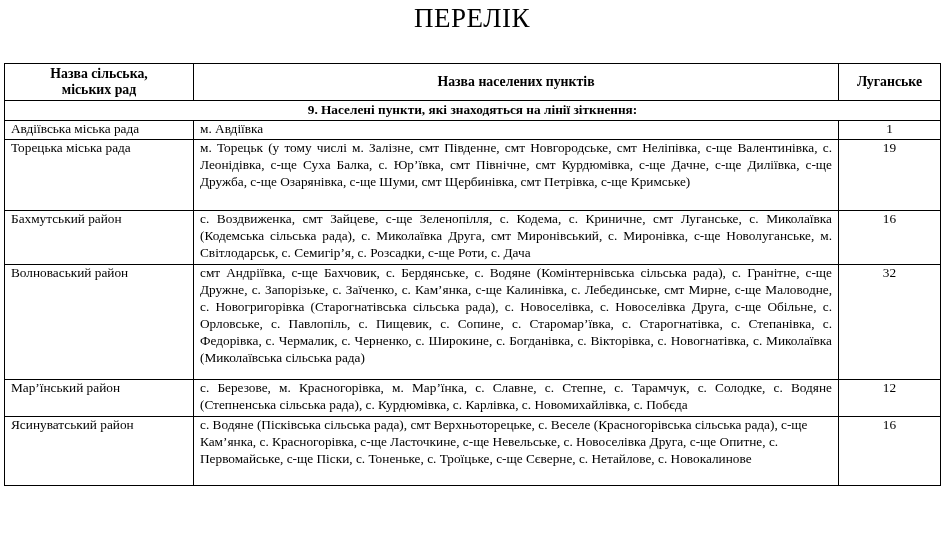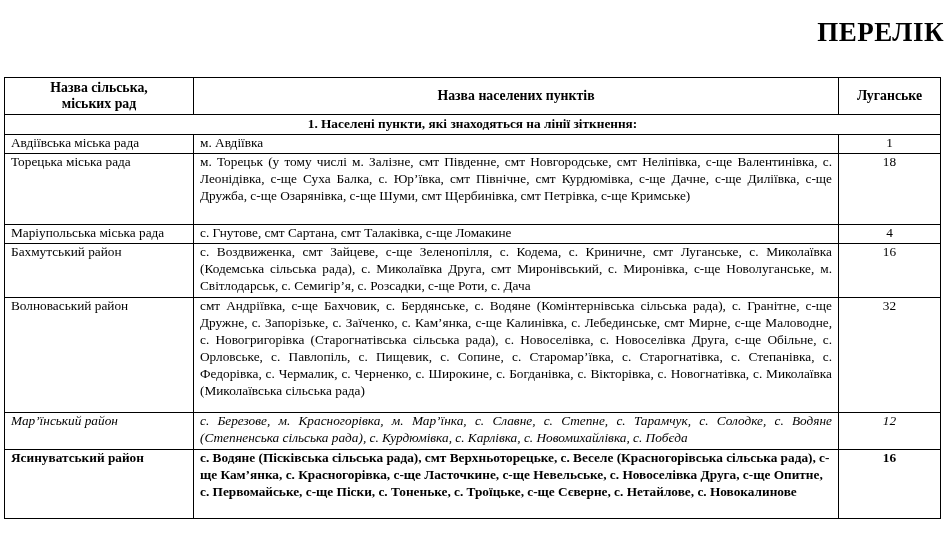--- a/index.html
+++ b/index.html
@@ -7,24 +7,23 @@
     padding: 0;
     background: #ffffff;
     width: 944px;
     height: 533px;
     overflow: hidden;
     font-family: "Liberation Serif", "DejaVu Serif", serif;
     color: #000000;
   }
   .page { width: 944px; height: 533px; position: relative; }
   .doc-title {
-    text-align: right;
-    margin-top: 17px;
+    text-align: center;
+    margin-top: 3px;
     line-height: 1.15;
-    font-weight: bold;
   }
   .doc-title .t1 {
     font-size: 27px;
     letter-spacing: 0.5px;
   }
   .doc-title .t2 {
     font-size: 24px;
     margin-top: 2px;
   }
   table.main {
@@ -64,22 +63,22 @@
   td.settlements.just { text-align: justify; }
   td.count {
     text-align: center;
     vertical-align: middle;
     font-size: 14px;
   }
   tr.h19 td { height: 19px; }
   tr.h71 td { height: 71px; }
   tr.h54 td { height: 54px; }
   tr.h115 td { height: 115px; font-family: Liberation Serif, serif; }
-  tr.h37 td { height: 37px; font-style: italic; }
-  tr.h69 td { height: 69px; font-weight: bold; }
+  tr.h37 td { height: 37px; }
+  tr.h69 td { height: 69px; }
 </style>
 </head>
 <body>
 
 <div class="page">
 
   <div class="doc-title">
     <div class="t1">ПЕРЕЛІК</div>
   </div>
 
@@ -94,40 +93,35 @@
         <th>
           <div>Назва сільська,</div>
           <div>міських рад</div>
         </th>
         <th>Назва населених пунктів</th>
         <th>Луганське</th>
       </tr>
     </thead>
     <tbody>
       <tr class="section-row">
-        <td colspan="3">1. Населені пункти, які знаходяться на лінії зіткнення:</td>
+        <td colspan="3">9. Населені пункти, які знаходяться на лінії зіткнення:</td>
       </tr>
 
       <tr class="h19">
         <td class="district">Авдіївська міська рада</td>
         <td class="settlements">м. Авдіївка</td>
         <td class="count">1</td>
       </tr>
 
       <tr class="h71">
         <td class="district">Торецька міська рада</td>
         <td class="settlements just">м. Торецьк (у тому числі м. Залізне, смт Південне, смт Новгородське, смт Неліпівка, с-ще Валентинівка, с. Леонідівка, с-ще Суха Балка, с. Юр’ївка, смт Північне, смт Курдюмівка, с-ще Дачне, с-ще Диліївка, с-ще Дружба, с-ще Озарянівка, с-ще Шуми, смт Щербинівка, смт Петрівка, с-ще Кримське)</td>
-        <td class="count">18</td>
+        <td class="count">19</td>
       </tr>
 
-      <tr class="h19">
-        <td class="district">Маріупольська міська рада</td>
-        <td class="settlements">с. Гнутове, смт Сартана, смт Талаківка, с-ще Ломакине</td>
-        <td class="count">4</td>
-      </tr>
 
       <tr class="h54">
         <td class="district">Бахмутський район</td>
         <td class="settlements just">с. Воздвиженка, смт Зайцеве, с-ще Зеленопілля, с. Кодема, с. Криничне, смт Луганське, с. Миколаївка (Кодемська сільська рада), с. Миколаївка Друга, смт Миронівський, с. Миронівка, с-ще Новолуганське, м. Світлодарськ, с. Семигір’я, с. Розсадки, с-ще Роти, с. Дача</td>
         <td class="count">16</td>
       </tr>
 
       <tr class="h115">
         <td class="district">Волноваський район</td>
         <td class="settlements just">смт Андріївка, с-ще Бахчовик, с. Бердянське, с. Водяне (Комінтернівська сільська рада), с. Гранітне, с-ще Дружне, с. Запорізьке, с. Заїченко, с. Кам’янка, с-ще Калинівка, с. Лебединське, смт Мирне, с-ще Маловодне, с. Новогригорівка (Старогнатівська сільська рада), с. Новоселівка, с. Новоселівка Друга, с-ще Обільне, с. Орловське, с. Павлопіль, с. Пищевик, с. Сопине, с. Старомар’ївка, с. Старогнатівка, с. Степанівка, с. Федорівка, с. Чермалик, с. Черненко, с. Широкине, с. Богданівка, с. Вікторівка, с. Новогнатівка, с. Миколаївка (Миколаївська сільська рада)</td>

